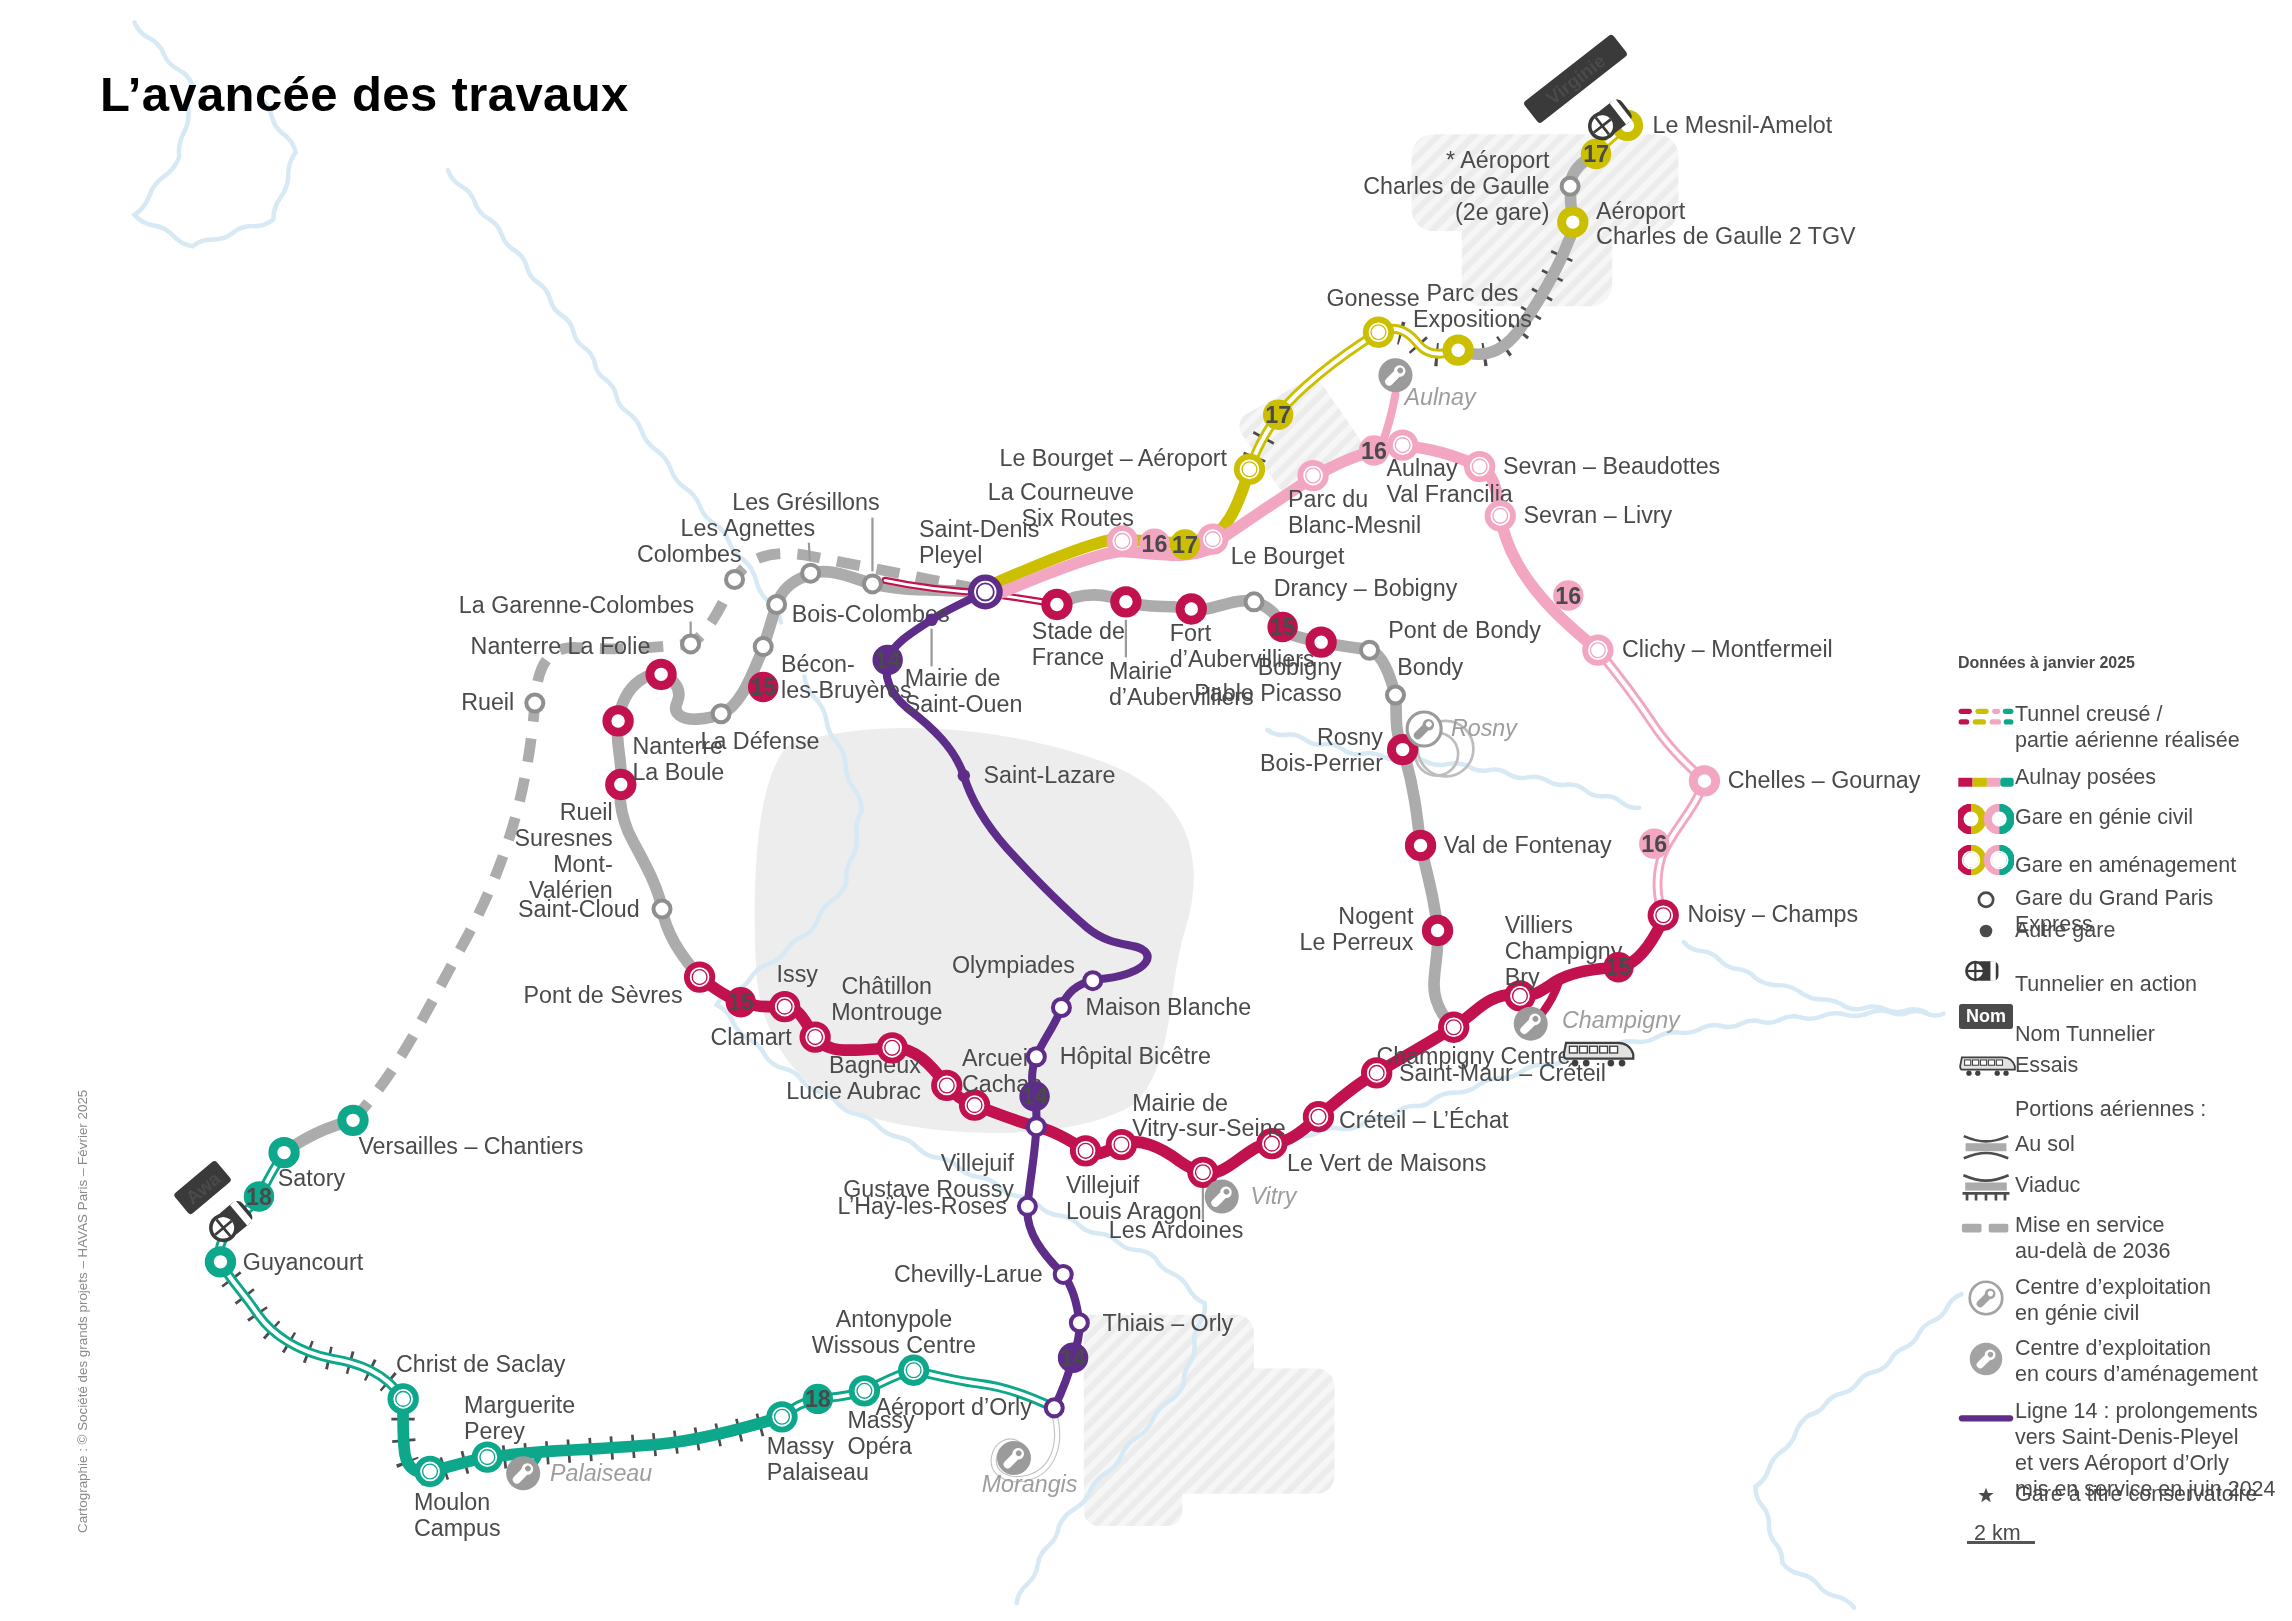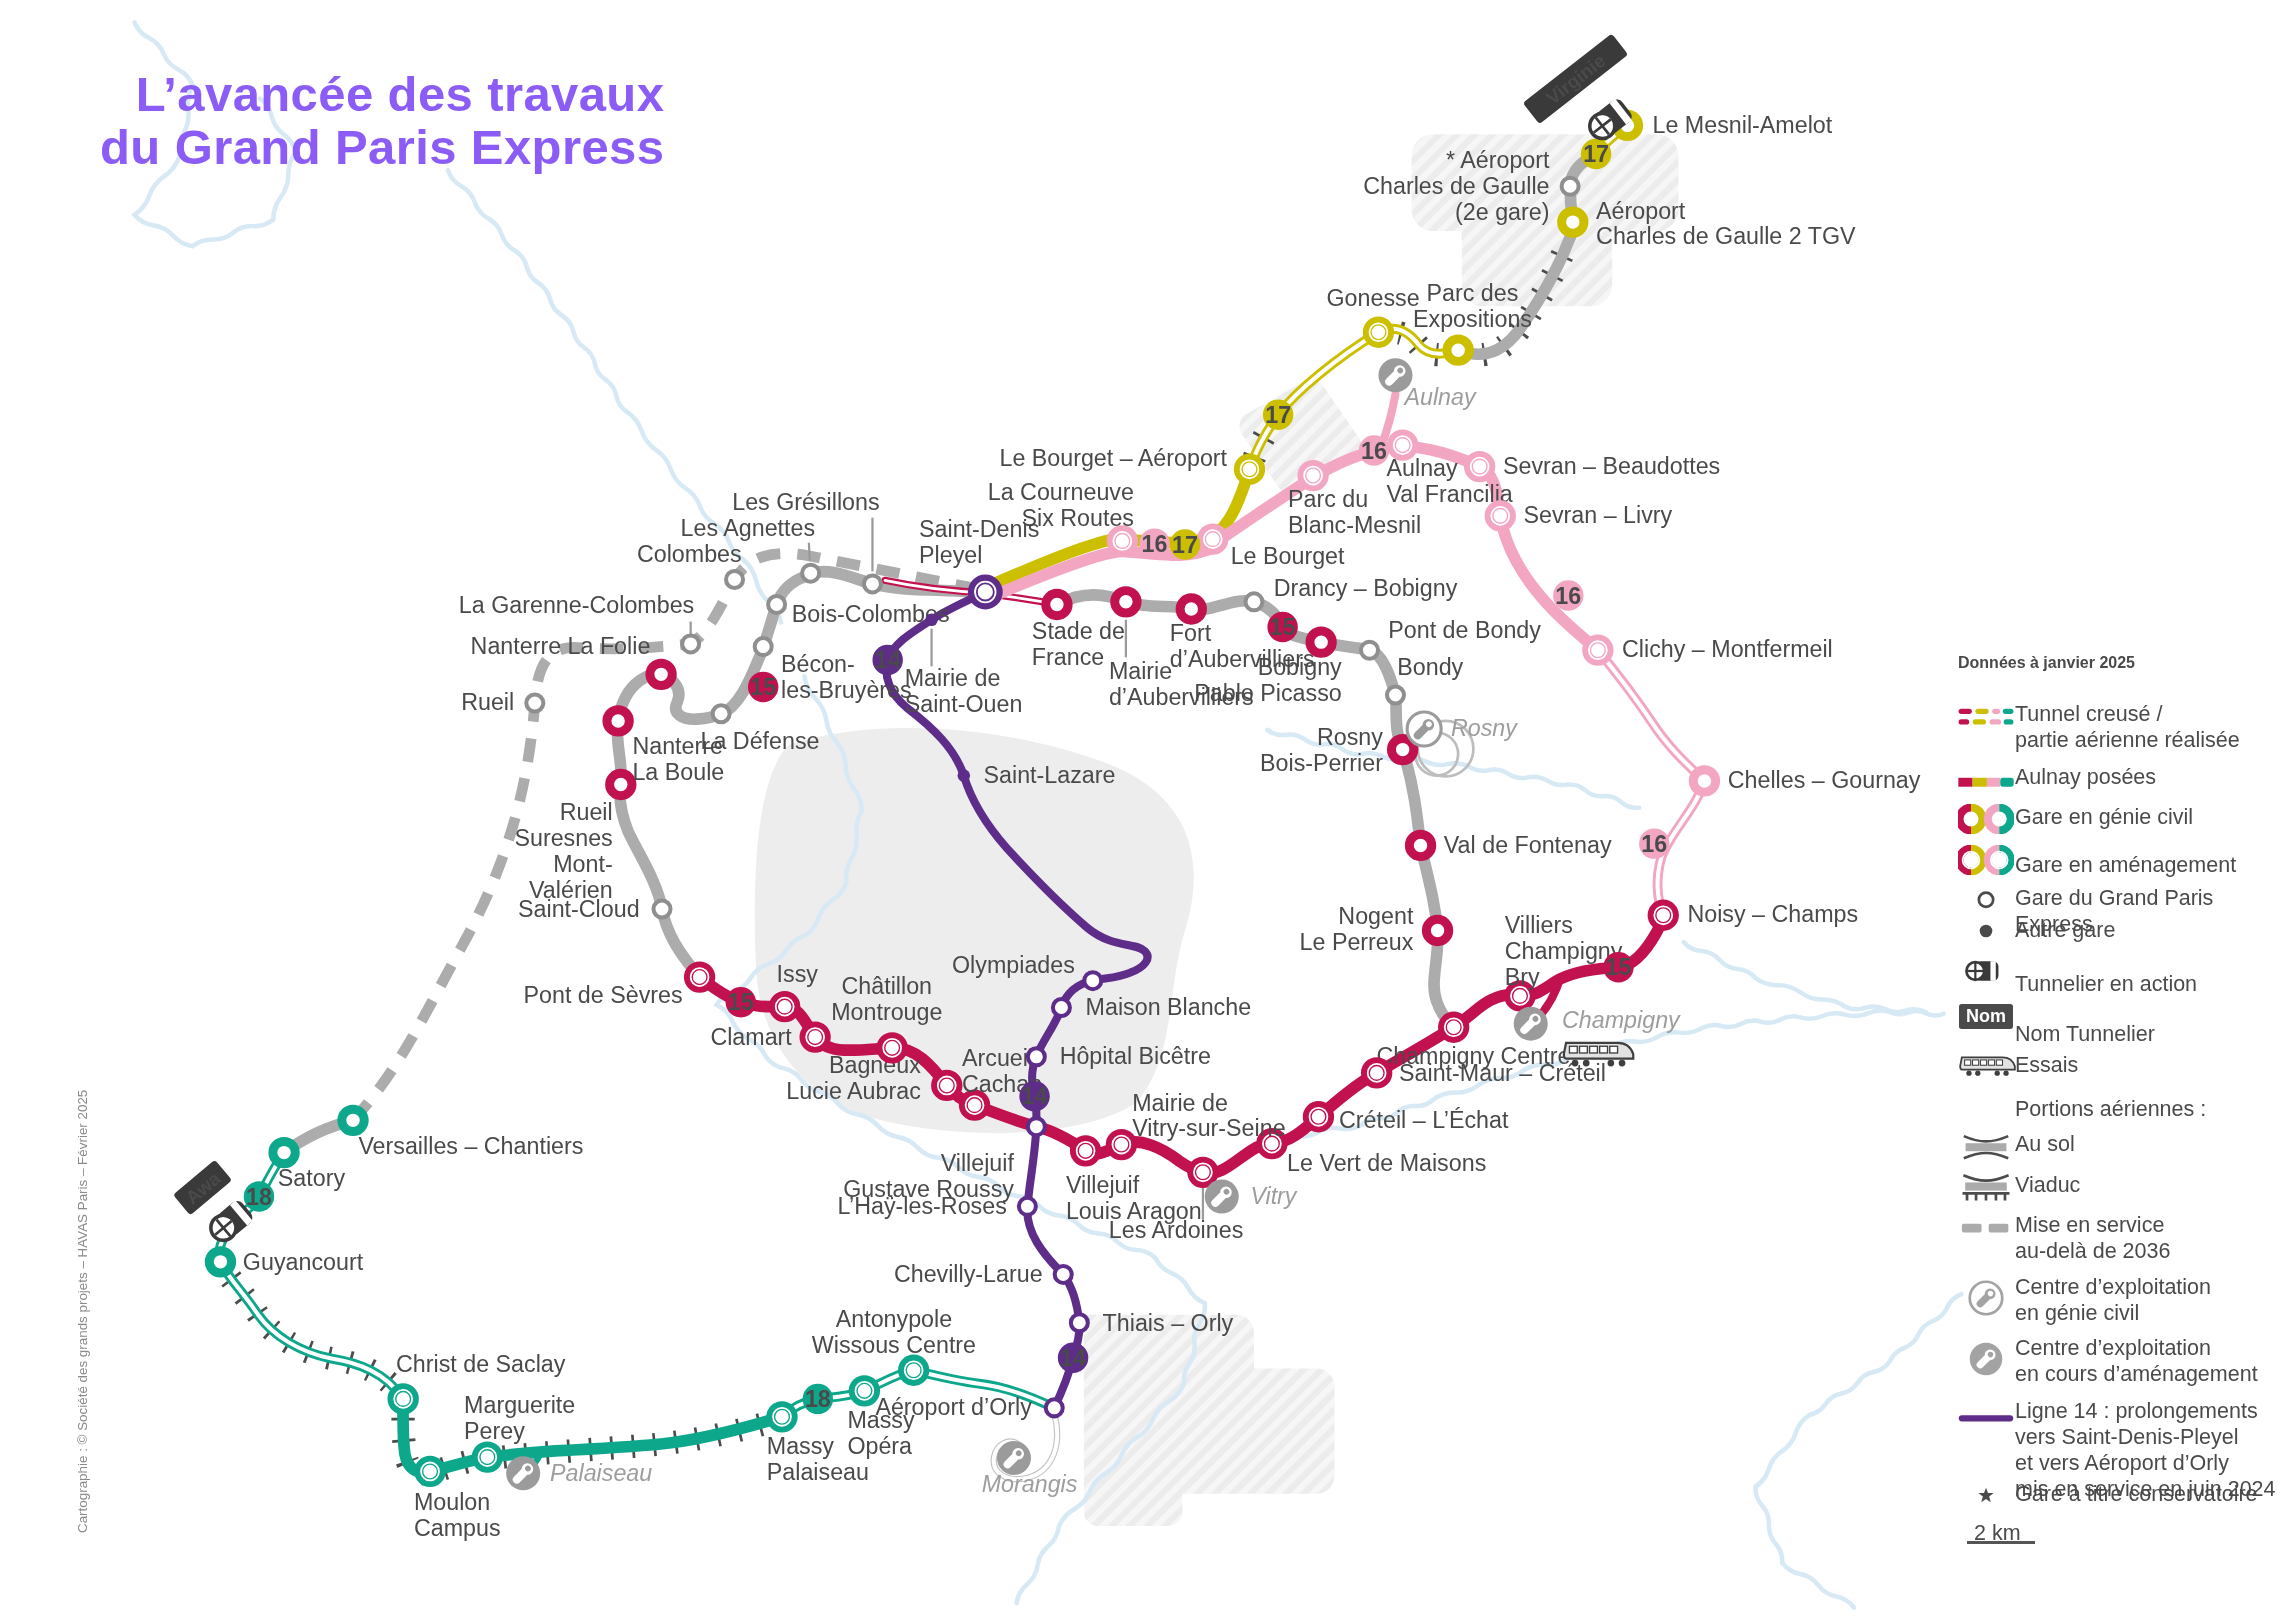--- a/index.html
+++ b/index.html
@@ -12,21 +12,21 @@
   .line{fill:none;stroke-linecap:round;stroke-linejoin:round;}
   .thick{stroke-width:13;}
   .grayline{stroke:var(--gray);}
   .dashedline{stroke:var(--gray);stroke-width:12;stroke-dasharray:26 19;stroke-linecap:butt;}
   .dbl-under{stroke-width:11;}
   .dbl-over{stroke:#fff;stroke-width:4.5;}
   .ticks{stroke:#4c4c4c;stroke-width:26;stroke-dasharray:3 21;stroke-linecap:butt;fill:none;}
   .thin-under{stroke-width:8;}
   .thin-over{stroke:#fff;stroke-width:3;}
   #title{position:absolute;left:100px;top:68px;font-size:49px;font-weight:bold;
-         color:#8b5cf6;line-height:1.08;letter-spacing:0.4px;text-align:right;}
+         color:#000000;line-height:1.08;letter-spacing:0.4px;}
   #credit{position:absolute;left:75px;top:1533px;transform:rotate(-90deg);
           transform-origin:0 0;font-size:13.4px;color:#8a8a8a;white-space:nowrap;}
   #legend{position:absolute;left:1958px;top:654px;width:331px;font-size:21.5px;color:#4a4a4a;}
   #legend .row{position:absolute;left:0;width:331px;}
   #legend .ic{position:absolute;left:0;width:56px;text-align:center;}
   #legend .tx{position:absolute;left:57px;line-height:26px;}
   #legend .head{font-weight:bold;font-size:16px;}
   .nombox{display:inline-block;background:#4a4a4a;color:#fff;font-size:18px;
           padding:1.8px 7.2px;border-radius:2.7px;font-weight:bold;}
   #scalebar{position:absolute;left:9px;top:887px;width:68px;border-bottom:3.6px solid #555;}
@@ -632,21 +632,20 @@
         <circle cx="10" cy="20" r="3" fill="#3f3f3f"></circle>
         <circle cx="20" cy="20" r="3" fill="#3f3f3f"></circle>
         <circle cx="42" cy="20" r="3" fill="#3f3f3f"></circle>
         <circle cx="52" cy="20" r="3" fill="#3f3f3f"></circle>
       </g>
     </g>
 </svg>
 
 <div id="title">
   <div>L’avancée des travaux</div>
-  <div>du Grand Paris Express</div>
 </div>
 
 <div id="credit">Cartographie : © Société des grands projets – HAVAS Paris – Février 2025</div>
 
 <div id="legend">
   <div class="row head" style="top:0px">Données à janvier 2025</div>
 
   <div class="row" style="top:52px">
     <span class="ic">
       <svg width="56" height="23" viewBox="0 0 62 26">

